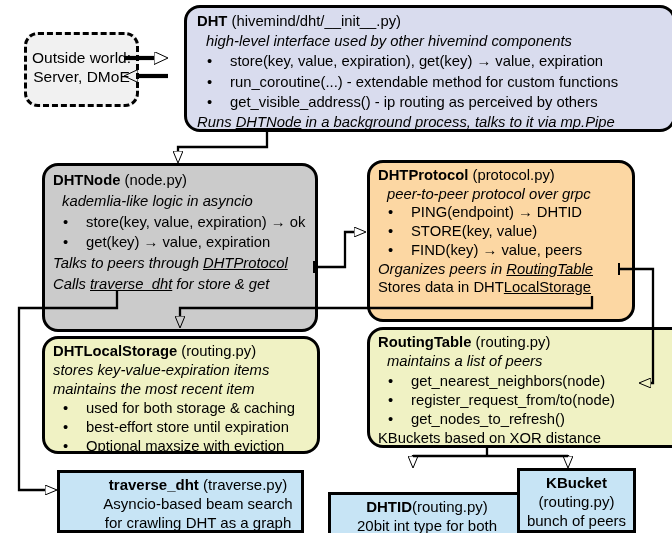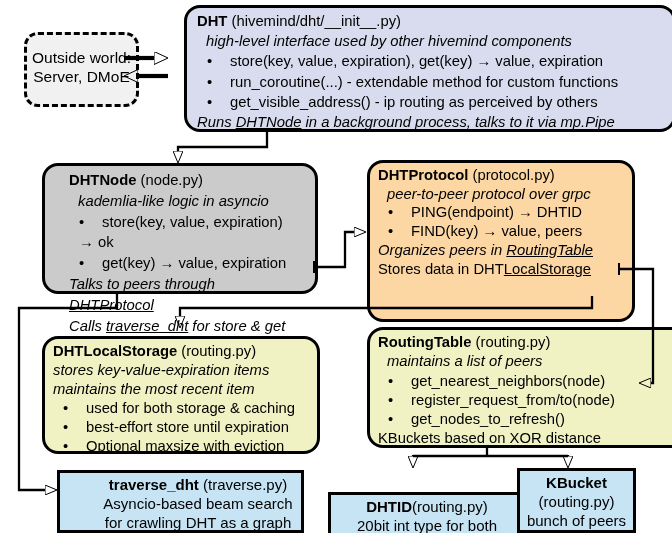--- a/index.html
+++ b/index.html
@@ -11,22 +11,22 @@
   .it{font-style:italic;}
   .u{text-decoration:underline;}
   .ind{padding-left:9px;}
   .bl{padding-left:10px;}
   .blt{display:inline-block;width:23px;}
 
   .outside{left:24px;top:32px;width:115px;height:75px;border:3px dashed #000;border-radius:14px;
            background:#f1f1f1;font-size:15.5px;line-height:19px;padding-top:13px;text-align:center;}
   .dht{left:184px;top:5px;width:492px;height:127px;background:#d9dcee;
        padding:3px 10px;line-height:20.2px;}
-  .dhtnode{left:42px;top:163px;width:276px;height:131px;background:#cbcbcb;
-       padding:4px 24px;line-height:20.8px;}
+  .dhtnode{left:42px;top:163px;width:276px;height:169px;background:#cbcbcb;
+       padding:4px 8px;line-height:20.8px;}
   .dhtprotocol{left:367px;top:160px;width:268px;height:162px;background:#fcd7a3;
        padding:3px 8px;line-height:18.7px;}
   .storage{left:42px;top:336px;width:278px;height:118px;background:#f0f2c4;
        padding:3px 8px;line-height:19.1px;}
   .routing{left:367px;top:327px;width:320px;height:121px;background:#f0f2c4;
        padding:3px 8px;line-height:19.3px;}
   .leaf{border-radius:0;background:#c7e4f5;text-align:center;font-size:15px;
         line-height:19px;padding-top:2px;}
   .traverse{left:57px;top:470px;width:247px;height:63px;padding-left:35px;}
   .dhtid{left:328px;top:492px;width:198px;height:65px;}
@@ -63,20 +63,21 @@
     <div class="bl"><span class="blt">•</span><span>store(key, value, expiration) → ok</span></div>
     <div class="bl"><span class="blt">•</span><span>get(key) → value, expiration</span></div>
     <div class="it"><span>Talks to peers through </span><span class="u">DHTProtocol</span></div>
     <div class="it"><span>Calls </span><span class="u">traverse_dht</span><span> for store &amp; get</span></div>
   </div>
 
   <div class="box dhtprotocol">
     <div><span class="b">DHTProtocol</span><span> (protocol.py)</span></div>
     <div class="it ind">peer-to-peer protocol over grpc</div>
     <div class="bl"><span class="blt">•</span><span>PING(endpoint) → DHTID</span></div>
+    <div class="bl"><span class="blt">•</span><span>STORE(key, value)</span></div>
     <div class="bl"><span class="blt">•</span><span>FIND(key) → value, peers</span></div>
     <div class="it"><span>Organizes peers in </span><span class="u">RoutingTable</span></div>
     <div><span>Stores data in DHT</span><span class="u">LocalStorage</span></div>
   </div>
 
   <div class="box storage">
     <div><span class="b">DHTLocalStorage</span><span> (routing.py)</span></div>
     <div class="it">stores key-value-expiration items</div>
     <div class="it">maintains the most recent item</div>
     <div class="bl"><span class="blt">•</span><span>used for both storage &amp; caching</span></div>

